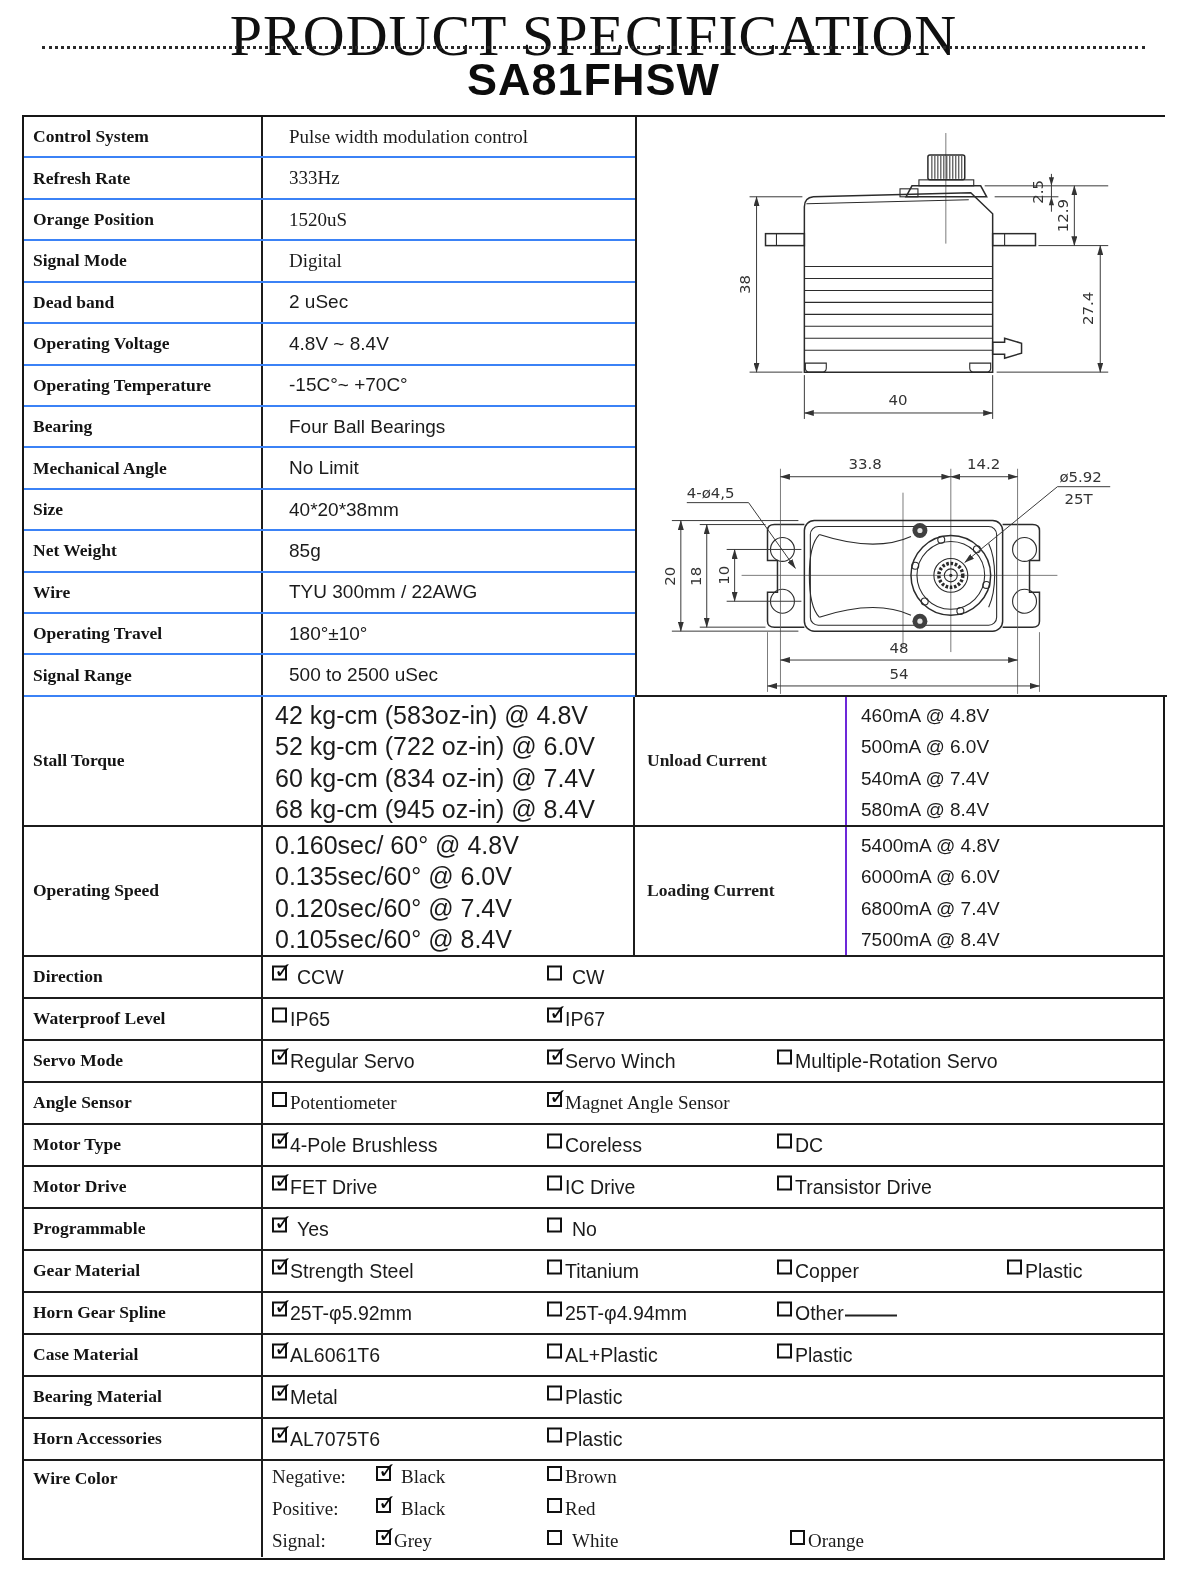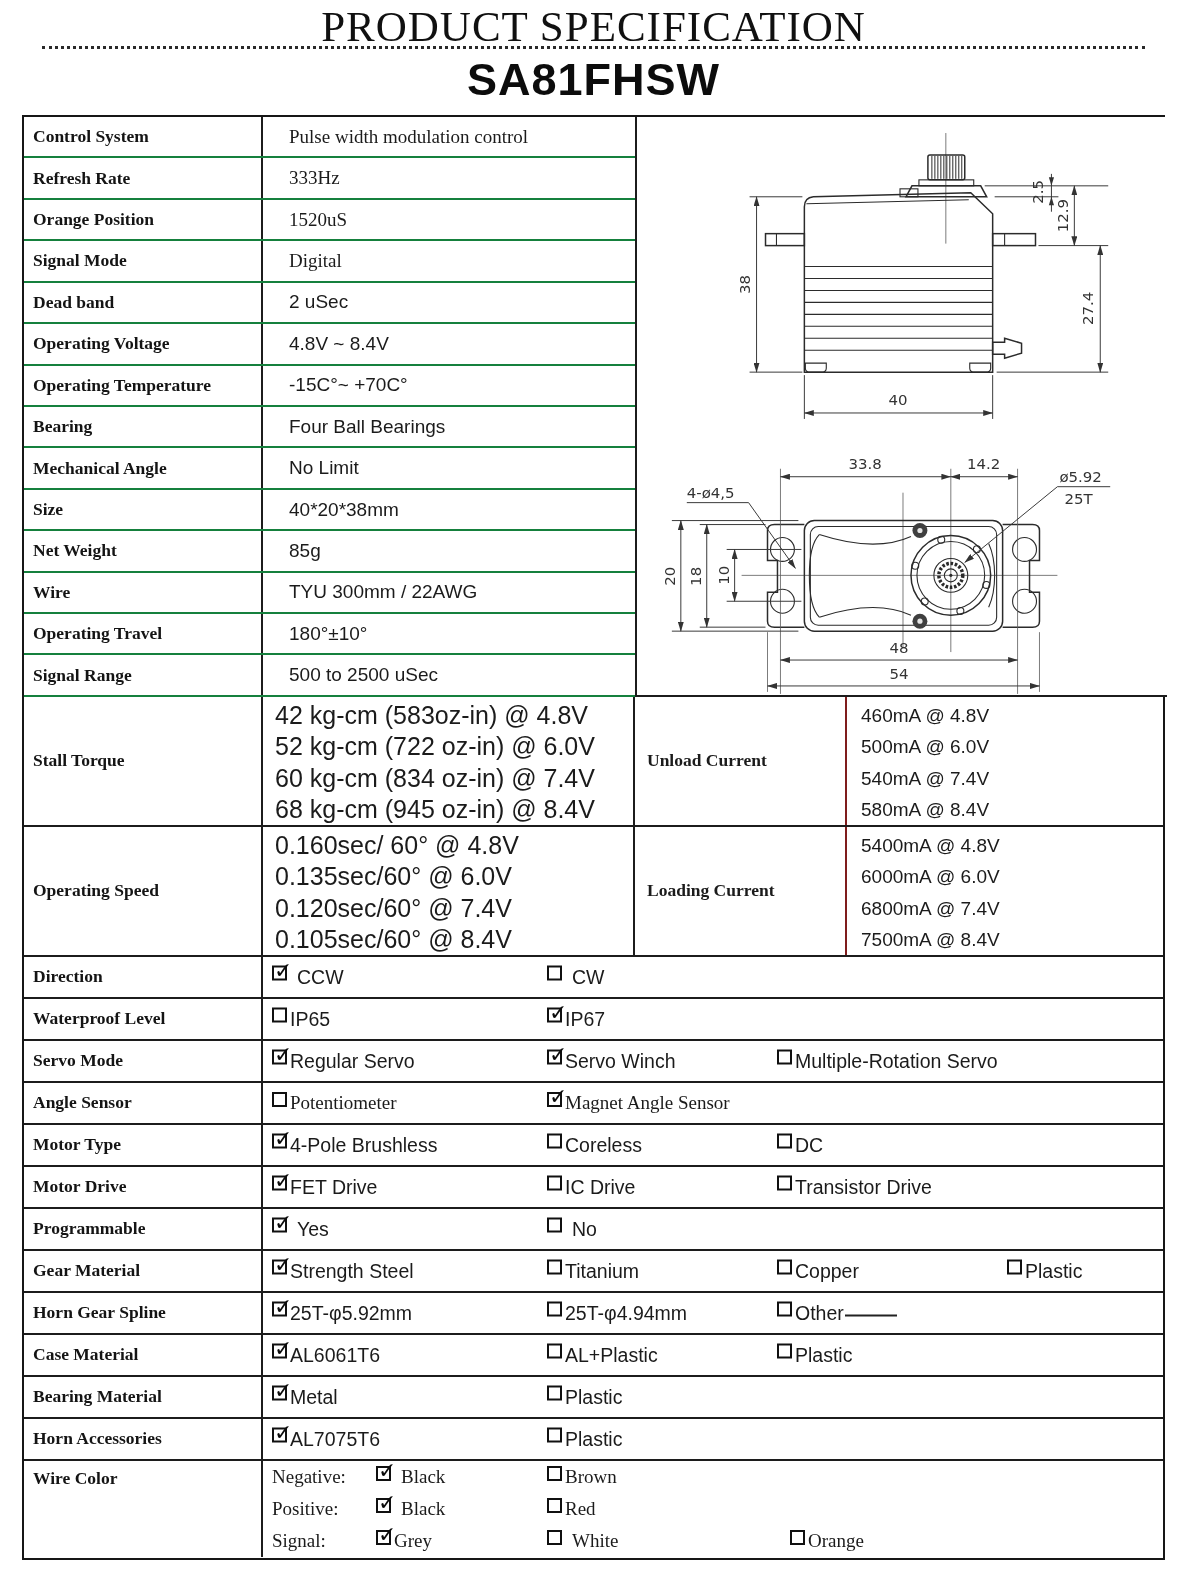--- a/index.html
+++ b/index.html
@@ -1,30 +1,30 @@
 <!DOCTYPE html>
 <html><head>
 <meta charset="utf-8">
 <style>
   html,body{margin:0;padding:0;background:#fff}
   *{box-sizing:border-box}
   .page{position:relative;width:1187px;height:1583px;background:#fff;font-family:"Liberation Sans",sans-serif;color:#1b1b1b;overflow:hidden}
-  .title{position:absolute;top:2px;left:0;width:100%;text-align:center;font-family:"Liberation Serif",serif;font-size:43px;letter-spacing:1px;color:#101010;white-space:nowrap}
+  .title{position:absolute;top:2px;left:0;width:100%;text-align:center;font-family:"Liberation Serif",serif;font-size:58px;letter-spacing:1px;color:#101010;white-space:nowrap}
   .rule{position:absolute;top:46px;left:42px;right:42px;height:0;border-bottom:3px dotted #2a2a2a}
   .model{position:absolute;top:54px;left:0;width:100%;text-align:center;font-size:45px;font-weight:bold;letter-spacing:1px;color:#0c0c0c}
   .tbl{position:absolute;left:22px;top:115px;width:1143px;height:1445px;border:2.5px solid #161616;background:#fff}
-  .rowA{display:flex;height:41.43px;border-bottom:2px solid #15803d;width:611px}
+  .rowA{display:flex;height:41.43px;border-bottom:2px solid #3b82f6;width:611px}
   .lc{width:239px;border-right:2px solid #1c1c1c;display:flex;align-items:center;padding-left:9px;font-family:"Liberation Serif",serif;font-weight:bold;font-size:17.5px;color:#141414;flex:none}
   .rowA .vc{flex:1;display:flex;align-items:center;padding-left:26px;font-size:19px}
   .vserif{font-family:"Liberation Serif",serif;font-size:18.5px}
   .panel{position:absolute;left:611px;top:0;width:532px;height:580px;border-left:2px solid #1c1c1c;border-bottom:2px solid #1c1c1c;background:#fff}
   .panel svg{display:block;width:100%;height:100%}
   .rowB{display:flex;height:130px;border-bottom:2px solid #1c1c1c}
   .rowB .vcl{width:372px;border-right:2px solid #1c1c1c;padding:3px 0 0 12px;font-size:25px;line-height:31.5px}
-  .rowB .lc2{width:212px;border-right:2px solid #7f1d1d;display:flex;align-items:center;padding-left:12px;font-family:"Liberation Serif",serif;font-weight:bold;font-size:17.5px;flex:none}
+  .rowB .lc2{width:212px;border-right:2px solid #6d28d9;display:flex;align-items:center;padding-left:12px;font-family:"Liberation Serif",serif;font-weight:bold;font-size:17.5px;flex:none}
   .rowB .vc2{flex:1;padding:3px 0 0 14px;font-size:19px;line-height:31.5px}
   .rowC{display:flex;height:42px;border-bottom:2px solid #1c1c1c}
   .rowC .vc{flex:1;position:relative;font-size:19.5px}
   .opt{position:absolute;top:50%;transform:translateY(-50%);display:flex;white-space:nowrap}
   .c0{left:9px}.c1{left:284px}.c2{left:514px}.c3{left:744px}
   .cb{width:15px;height:15px;border:2.4px solid #101010;display:inline-block;position:relative;flex:none;margin-right:3px;background:#fff}
   .gap .cb{margin-right:10px}
   .cb[data-checked="true"]::before{content:"\2713";position:absolute;left:0px;top:-10px;font-size:22px;font-weight:bold;color:#0b0b0b;font-family:"DejaVu Sans",sans-serif}
   .serifrow .vc,.serifrow .opt{font-family:"Liberation Serif",serif;font-size:19px}
   .rowD{display:flex;height:96px}

